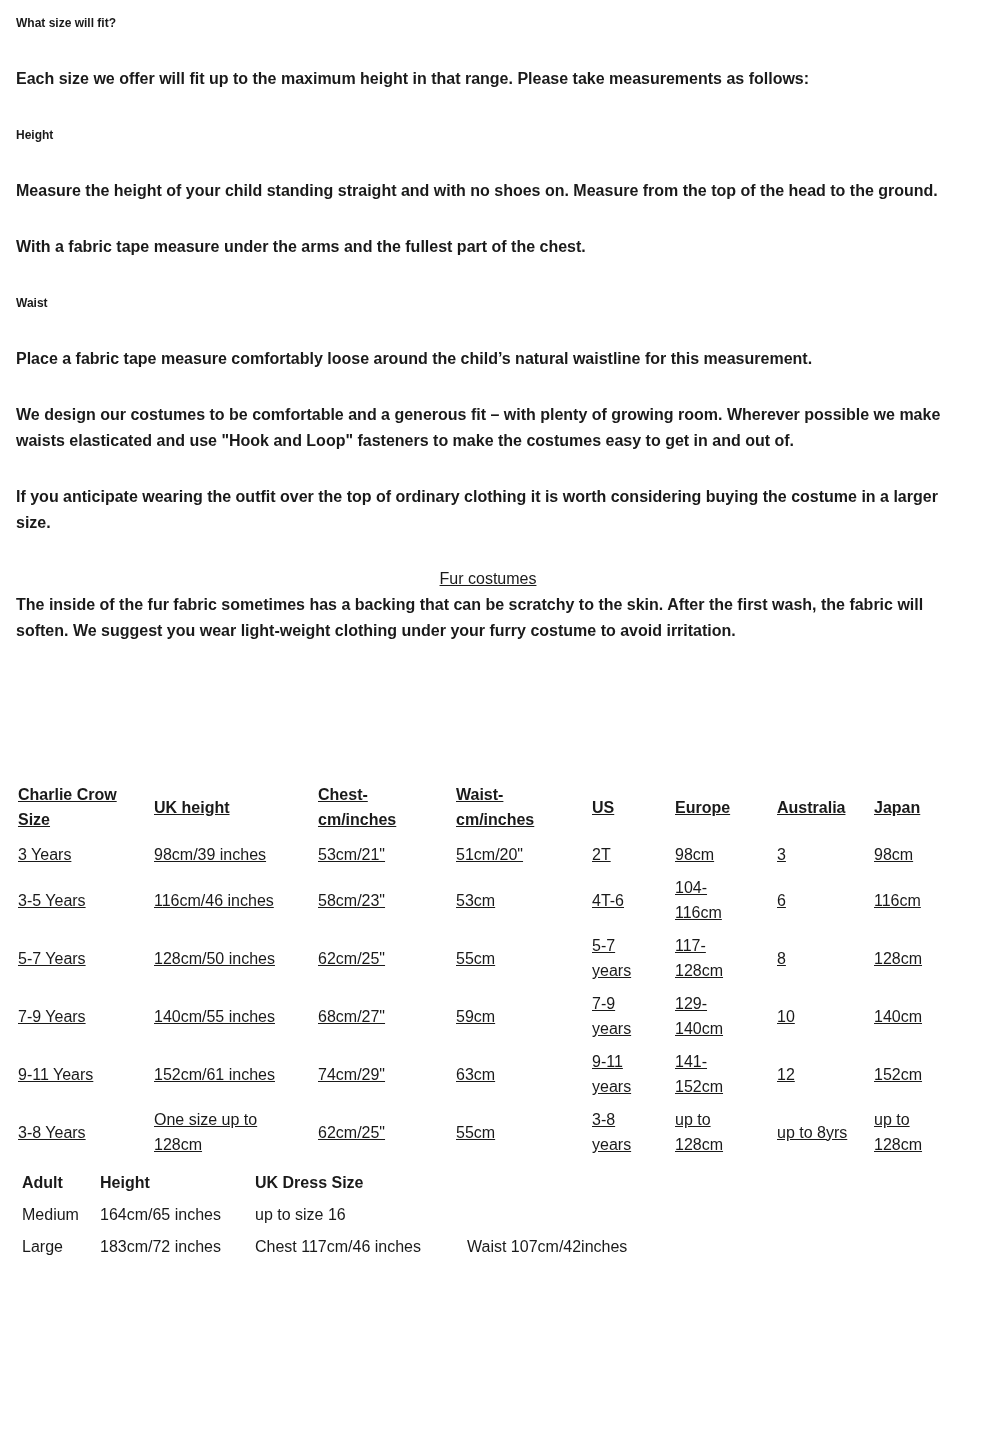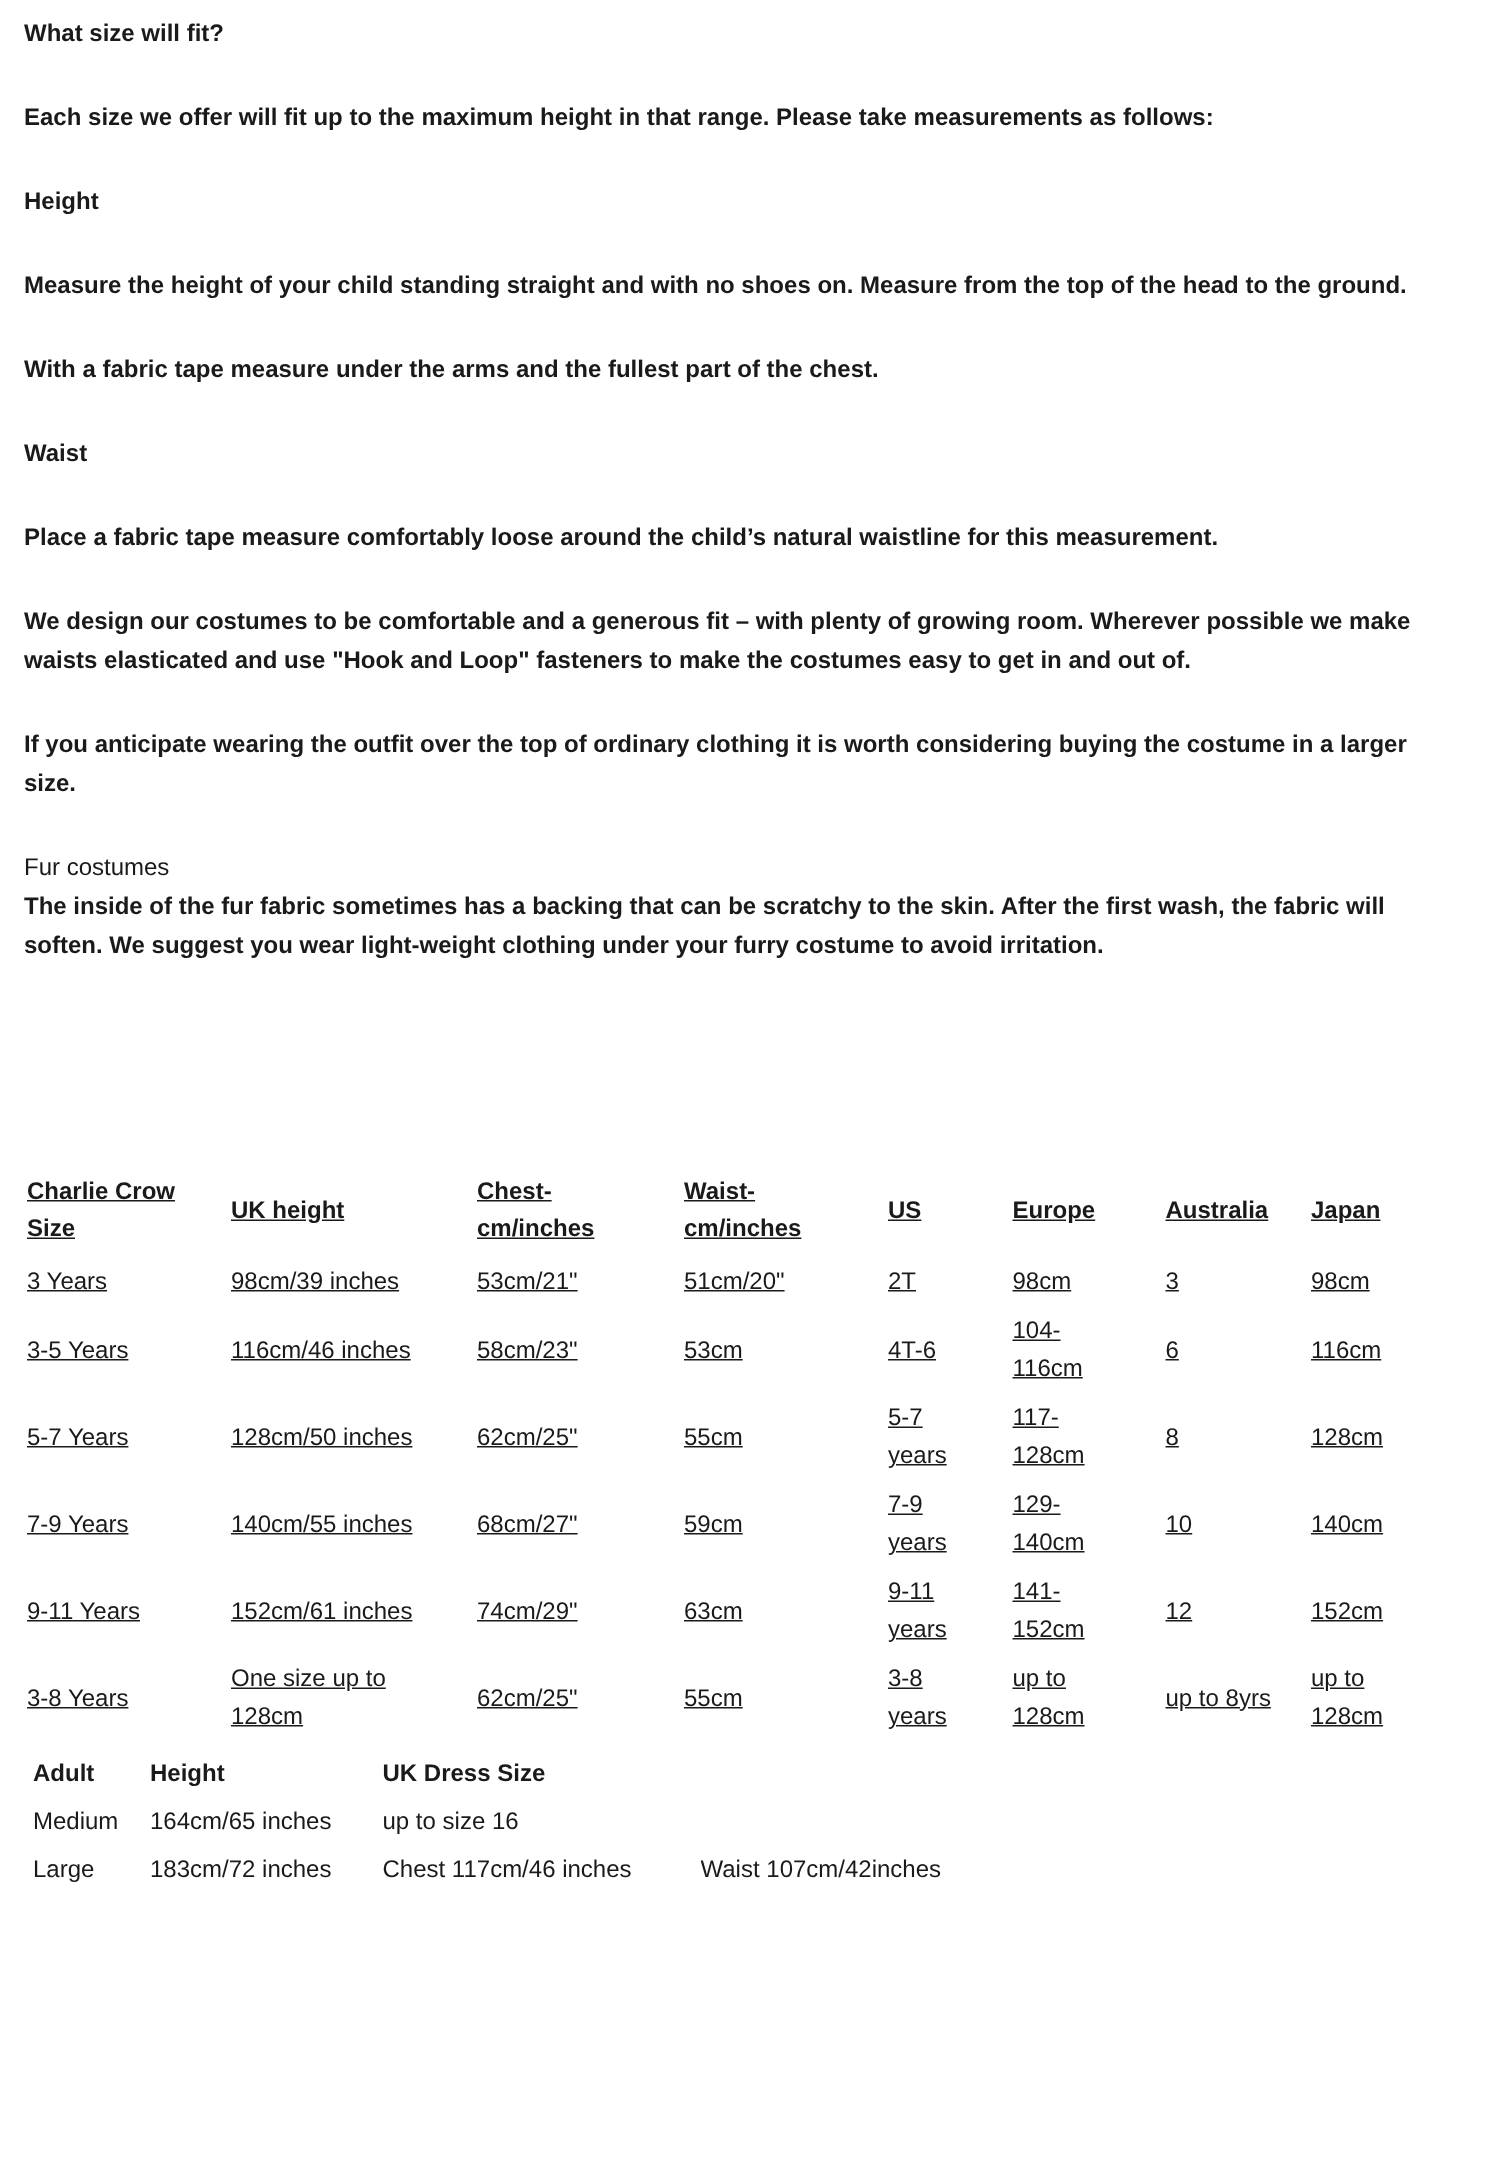--- a/index.html
+++ b/index.html
@@ -9,26 +9,26 @@
     min-height: 1452px;
     background: #ffffff;
     color: #1a1a1a;
     font-family: "Liberation Sans", sans-serif;
     font-size: 16px;
     line-height: 26px;
   }
   .doc { padding: 10px 40px 20px 16px; }
 
   .title, .section-heading {
-    font-size: 16px;
+    font-size: 12px;
     font-weight: bold;
     margin: 0 0 30px 0;
   }
   .para { margin: 0 0 30px 0; font-weight: bold; }
-  .fur-heading { margin: 0; }
+  .fur-heading { text-decoration: underline; margin: 0; text-align: center; }
   .para.tight { margin: 0; }
 
   table.size-chart {
     border-collapse: collapse;
     table-layout: fixed;
     width: 968px;
     margin: 132px 0 0 0;
     line-height: 25px;
     text-decoration: underline;
   }

